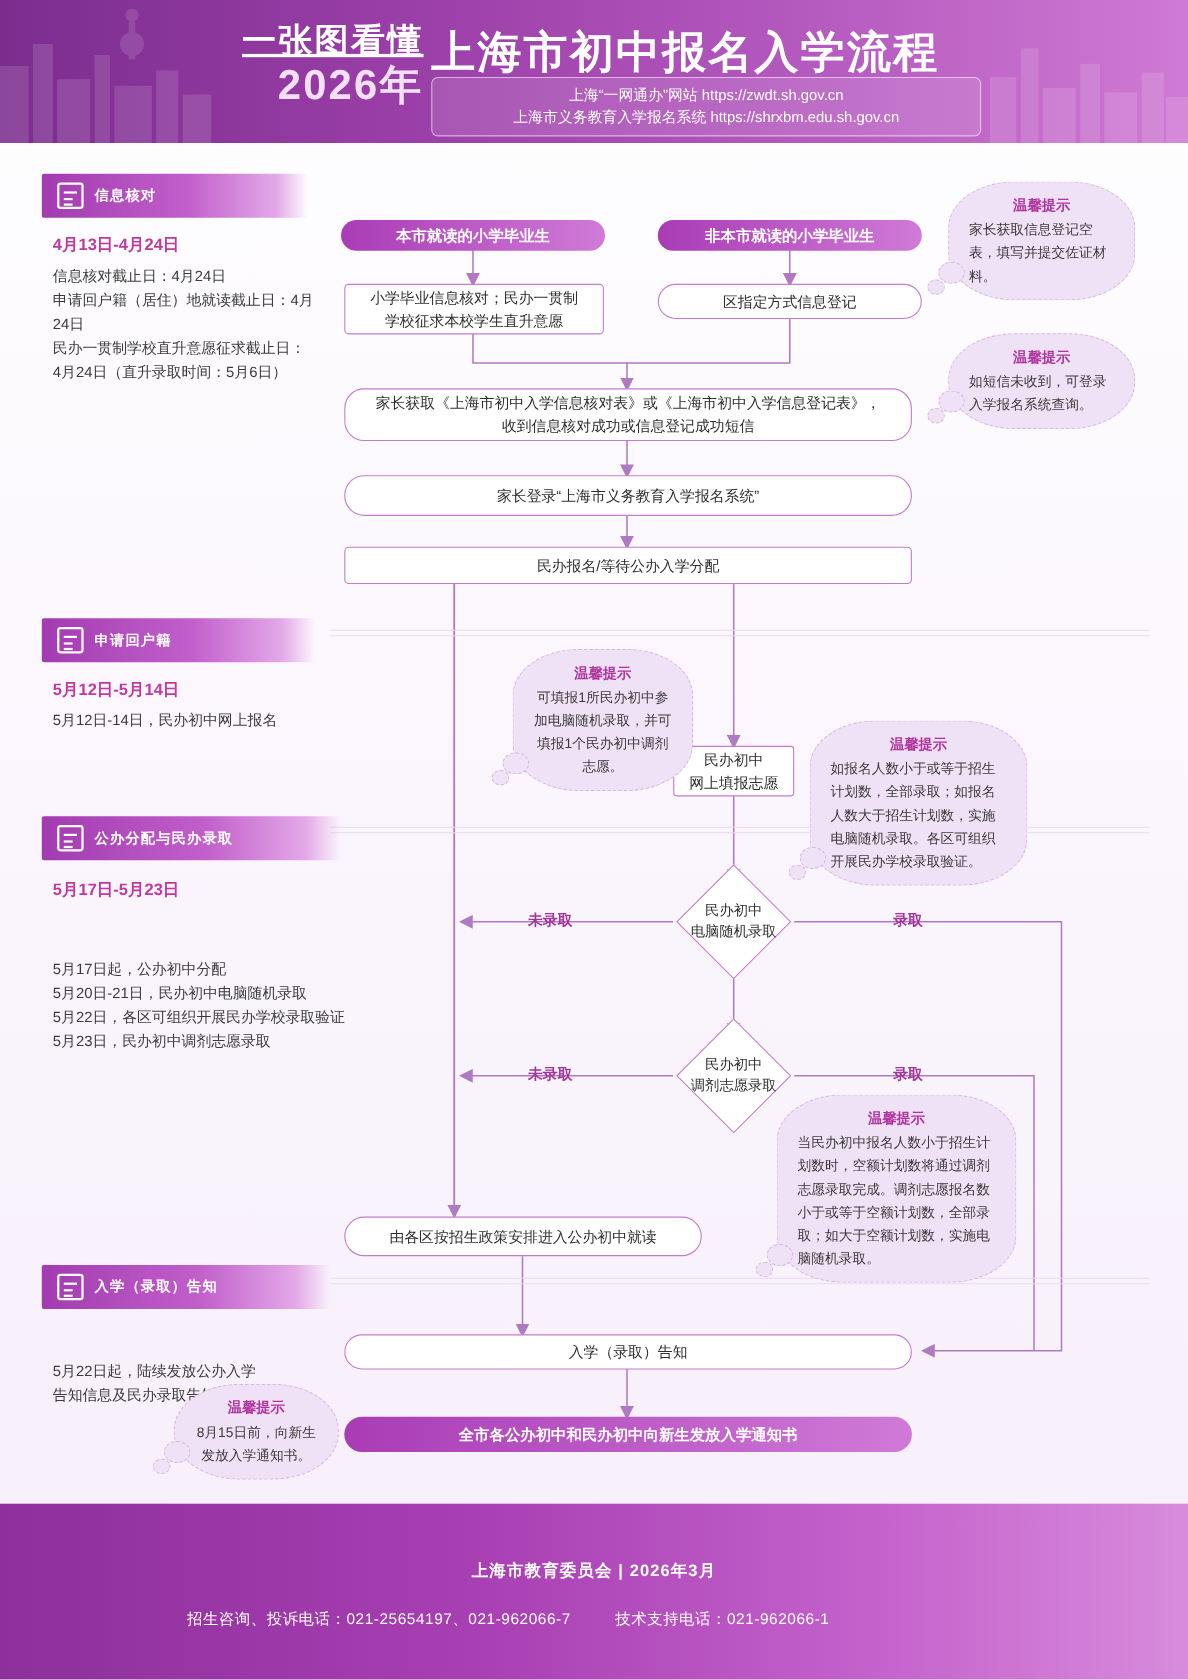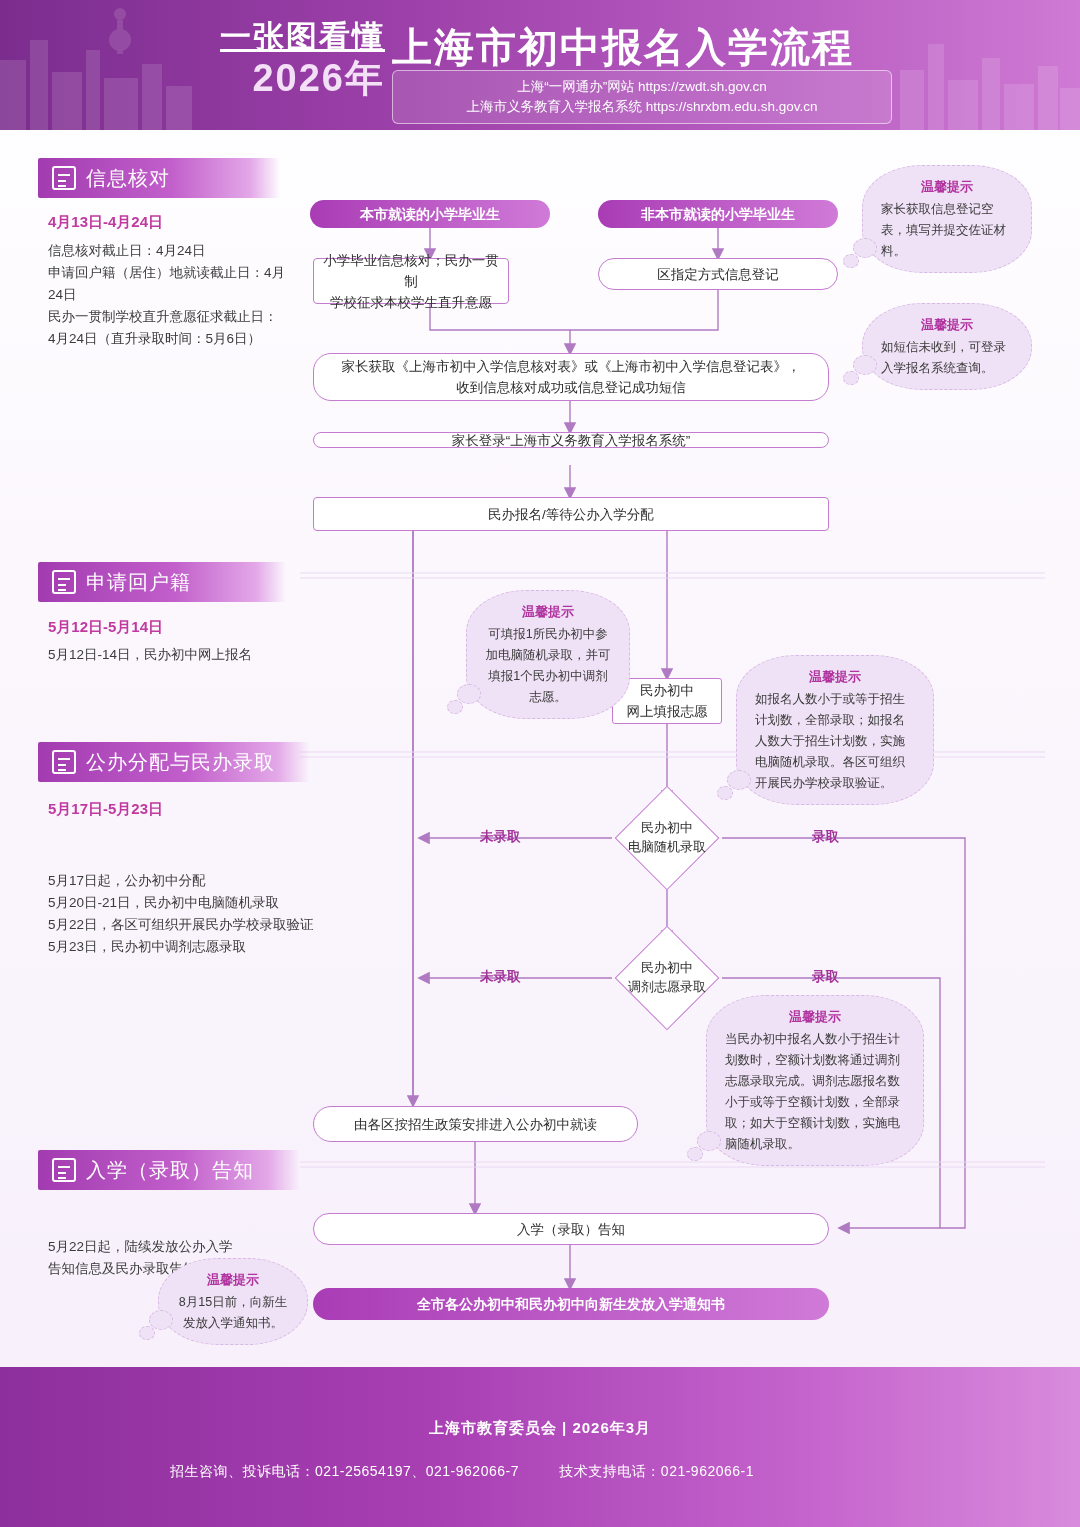--- a/index.html
+++ b/index.html
@@ -62,21 +62,21 @@
   }
   .banner .bicon {
     width: 24px; height: 24px; border: 2px solid #fff; border-radius: 3px;
     margin-right: 10px; position: relative; flex: 0 0 auto;
   }
   .banner .bicon:before, .banner .bicon:after {
     content:""; position:absolute; left:4px; height:2px; background:#fff; width:12px;
   }
   .banner .bicon:before { top:6px; }
   .banner .bicon:after { top:12px; box-shadow: 0 5px 0 #fff; width:8px;}
-  .banner .btext { color:#fff; font-size: 20px; font-weight: normal; letter-spacing: 1px; }
+  .banner .btext { color:#fff; font-size: 13px; font-weight: bold; letter-spacing: 1px; }
   
   .sec-date { position:absolute; color:#c0399f; font-weight:bold; font-size:15px; }
   .sec-body { position:absolute; color:#3b3b3b; font-size:13.5px; line-height:22px; }
   
   .node {
     position: absolute;
     background: #ffffff;
     border: 1.4px solid #c47bd0;
     border-radius: 18px;
     display: flex; align-items: center; justify-content: center;
@@ -260,29 +260,29 @@
     <span class="bicon"></span>
     <span class="btext">入学（录取）告知</span>
   </div>
   <div class="sec-body" style="left:48px; top:1208px; width:250px; white-space:pre-line;margin-top:28px;">5月22日起，陆续发放公办入学
 告知信息及民办录取告知信息</div>
 
   <div class="node pill" style="left:310px; top:200px; width:240px; height:28px;">本市就读的小学毕业生</div>
 
   <div class="node pill" style="left:598px; top:200px; width:240px; height:28px;">非本市就读的小学毕业生</div>
 
-  <div class="node rect" style="left:313px; top:258px; width:196px; height:46px; white-space:pre-line;">小学毕业信息核对；民办一贯制
+  <div class="node rect" style="left:313px; top:258px; width:236px; height:46px; white-space:pre-line;">小学毕业信息核对；民办一贯制
 学校征求本校学生直升意愿</div>
 
   <div class="node" style="left:598px; top:258px; width:240px; height:32px;">区指定方式信息登记</div>
 
   <div class="node" style="left:313px; top:353px; width:516px; height:48px; white-space:pre-line;">家长获取《上海市初中入学信息核对表》或《上海市初中入学信息登记表》，
 收到信息核对成功或信息登记成功短信</div>
 
-  <div class="node" style="left:313px; top:432px; width:516px; height:16px;">家长登录“上海市义务教育入学报名系统”</div>
+  <div class="node" style="left:313px; top:432px; width:516px; height:37px;">家长登录“上海市义务教育入学报名系统”</div>
 
   <div class="node rect" style="left:313px; top:497px; width:516px; height:34px;">民办报名/等待公办入学分配</div>
 
   <div class="node sq" style="left:612px; top:678px; width:110px; height:46px; white-space:pre-line;">民办初中
 网上填报志愿</div>
 
   <div class="diamond" style="left:630px; top:801px; width:74px; height:74px;"></div>
   <div class="diamond-label" style="left:607px; top:818px; width:120px; white-space:pre-line;">民办初中
 电脑随机录取</div>
 

